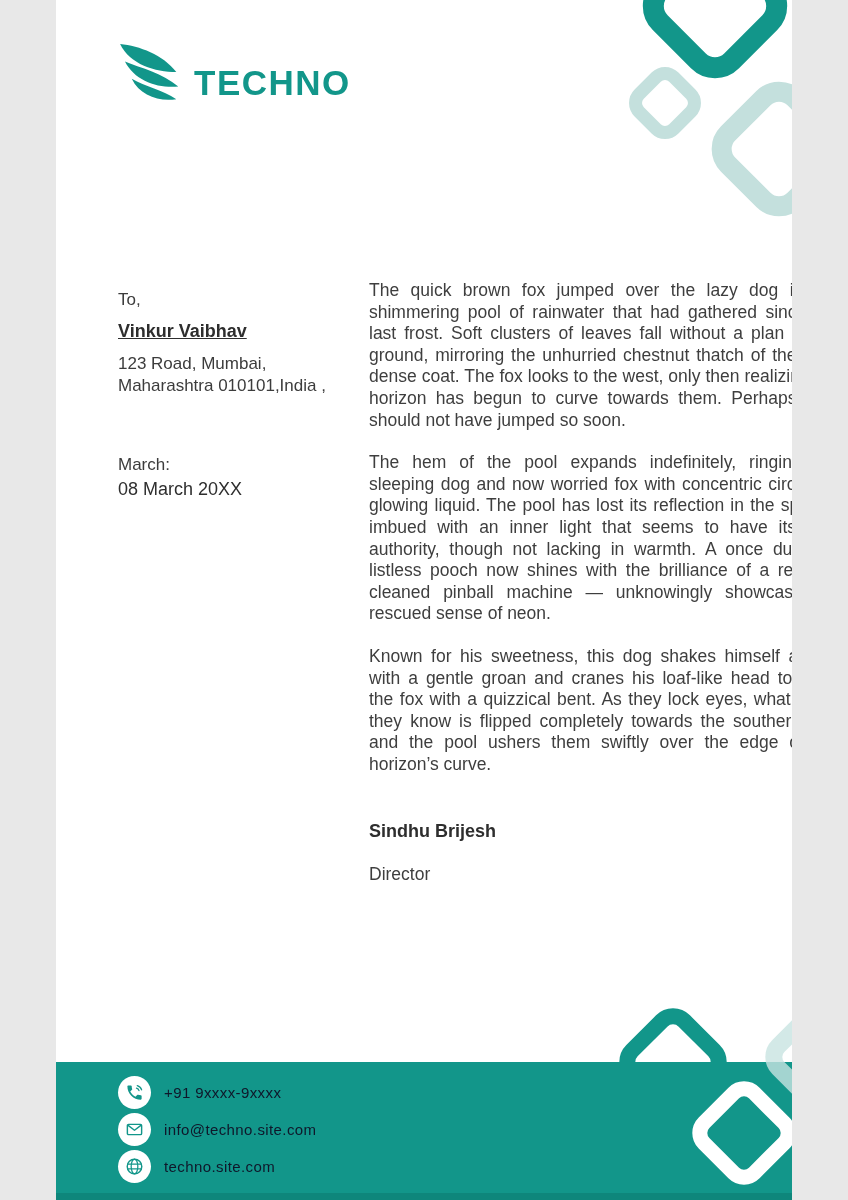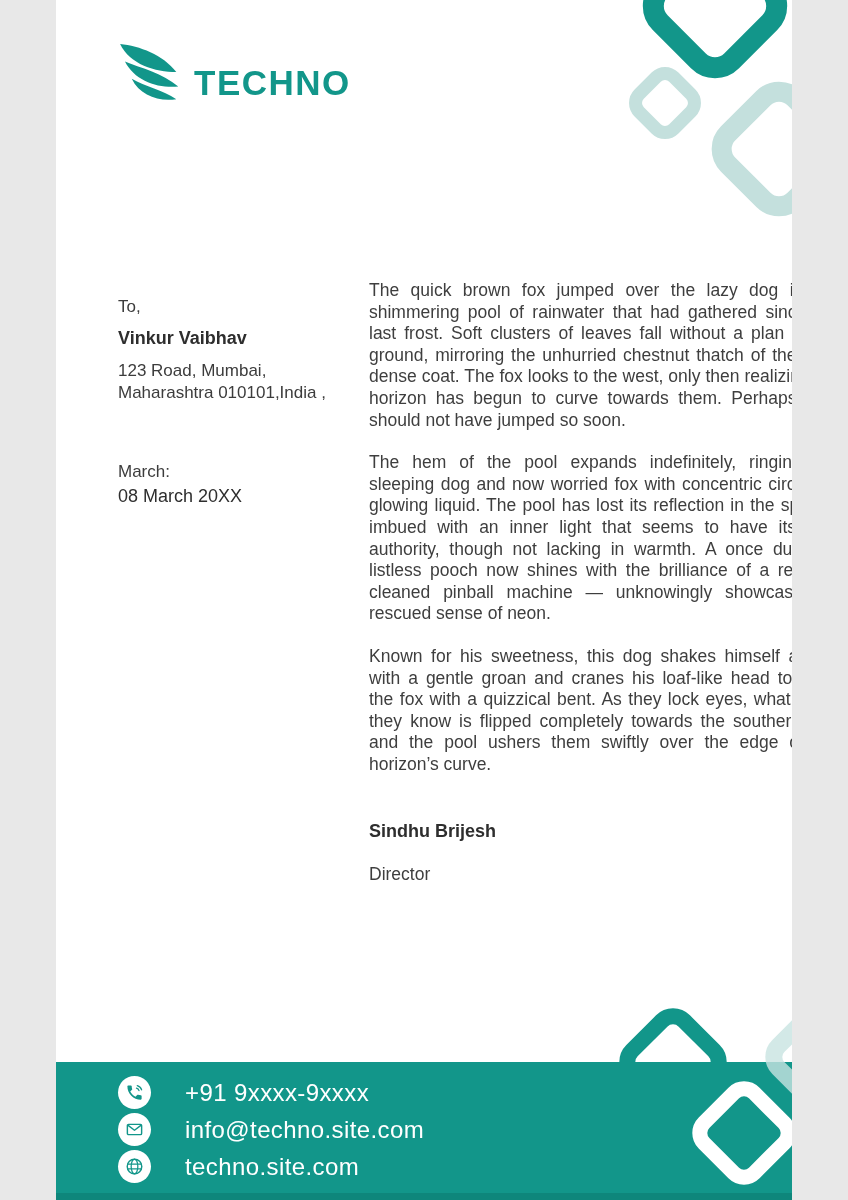--- a/index.html
+++ b/index.html
@@ -34,25 +34,25 @@
   .d-lt-left   {left:578px;top:72px;width:62px;height:62px;border-width:13px;border-radius:19px;border-color:#c4e0dd;}
   .d-lt-big    {left:666px;top:92px;width:114px;height:114px;border-width:20px;border-radius:32px;border-color:#c4e0dd;}
   .d-lt-small  {left:765px;top:200px;width:62px;height:62px;border-width:13px;border-radius:19px;border-color:#d4e8e6;}
 
   .d-bot-dark  {left:572px;top:1017px;width:90px;height:90px;border-width:16px;border-radius:24px;border-color:#12968a;z-index:0;}
   .d-bot-trans {left:718px;top:1012px;width:90px;height:90px;border-width:17px;border-radius:24px;border-color:rgba(200,228,225,0.8);z-index:2;}
   .d-bot-white {left:645px;top:1090px;width:86px;height:86px;border-width:15px;border-radius:22px;border-color:#ffffff;z-index:2;}
 
   
   .left-col{
-    position:absolute;left:62px;top:296px;width:235px;
+    position:absolute;left:62px;top:289px;width:235px;
     color:#3c3c3c;font-size:17px;line-height:22px;
   }
   .salutation{margin:0 0 9px 0;}
-  .recipient-name{margin:0 0 11px 0;font-size:18px;font-weight:bold;color:#2e2e2e;}
+  .recipient-name{margin:0 0 11px 0;font-size:18px;font-weight:bold;color:#2e2e2e;text-decoration:underline;}
   .address-line{margin:0;}
   .date-label{margin:57px 0 2px 0;}
   .date-value{margin:0;font-size:18px;font-weight:normal;color:#2e2e2e;}
 
   .body-col{
     position:absolute;left:313px;top:280px;width:470px;
     color:#3e3e3e;font-size:17.5px;line-height:21.6px;
     text-align:justify;
   }
   .body-col p{margin:0 0 21px 0;}
@@ -72,21 +72,21 @@
   .footer-rows{
     position:absolute;left:62px;top:14px;z-index:3;
     display:flex;flex-direction:column;gap:4px;
   }
   .contact-row{display:flex;align-items:center;gap:13px;height:33px;}
   .icon-circle{
     width:33px;height:33px;border-radius:50%;background:#ffffff;
     display:flex;align-items:center;justify-content:center;flex:0 0 auto;
   }
   .icon-circle svg{width:19px;height:19px;display:block;}
-  .contact-text{color:#ffffff;font-size:24px;letter-spacing:0.4px;margin-left:21px;}
+  .contact-text{color:#0f172a;font-size:15px;letter-spacing:0.4px;}
 </style>
 </head>
 <body>
 
 <div class="page">
 
   <div class="diamond d-lt-left"></div>
   <div class="diamond d-lt-big"></div>
   <div class="diamond d-lt-small"></div>
   <div class="diamond d-top-big"></div>

